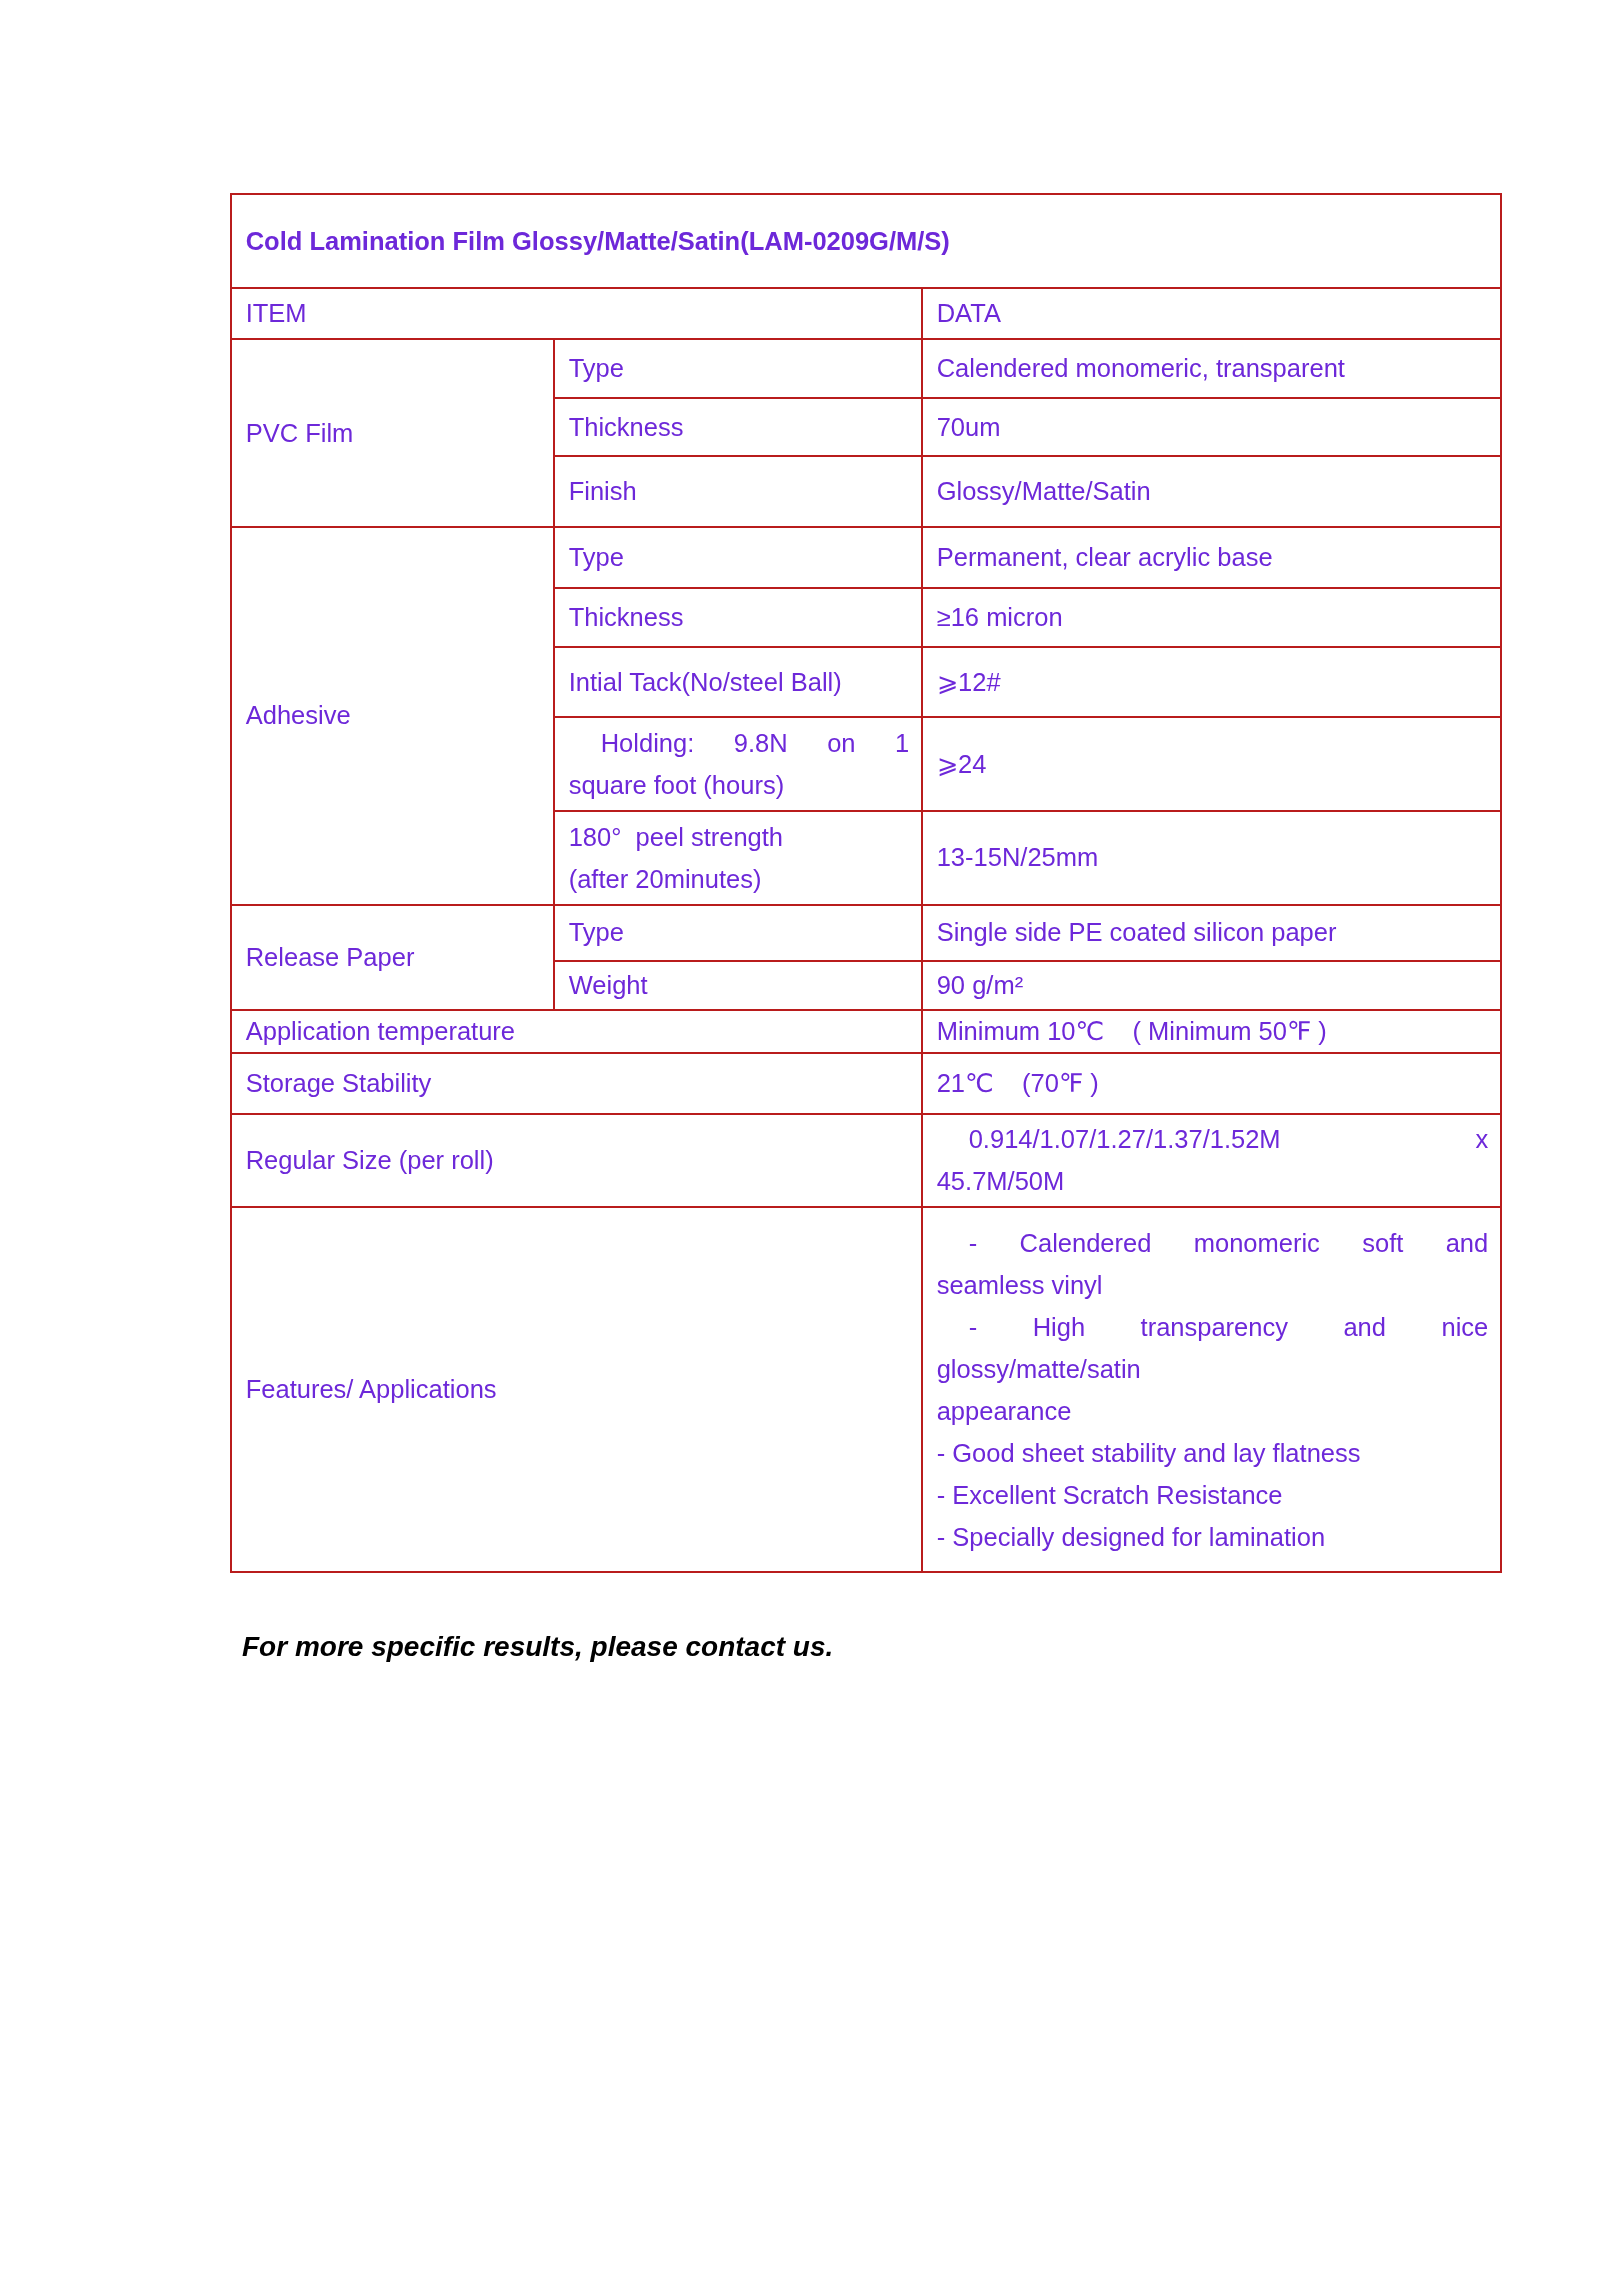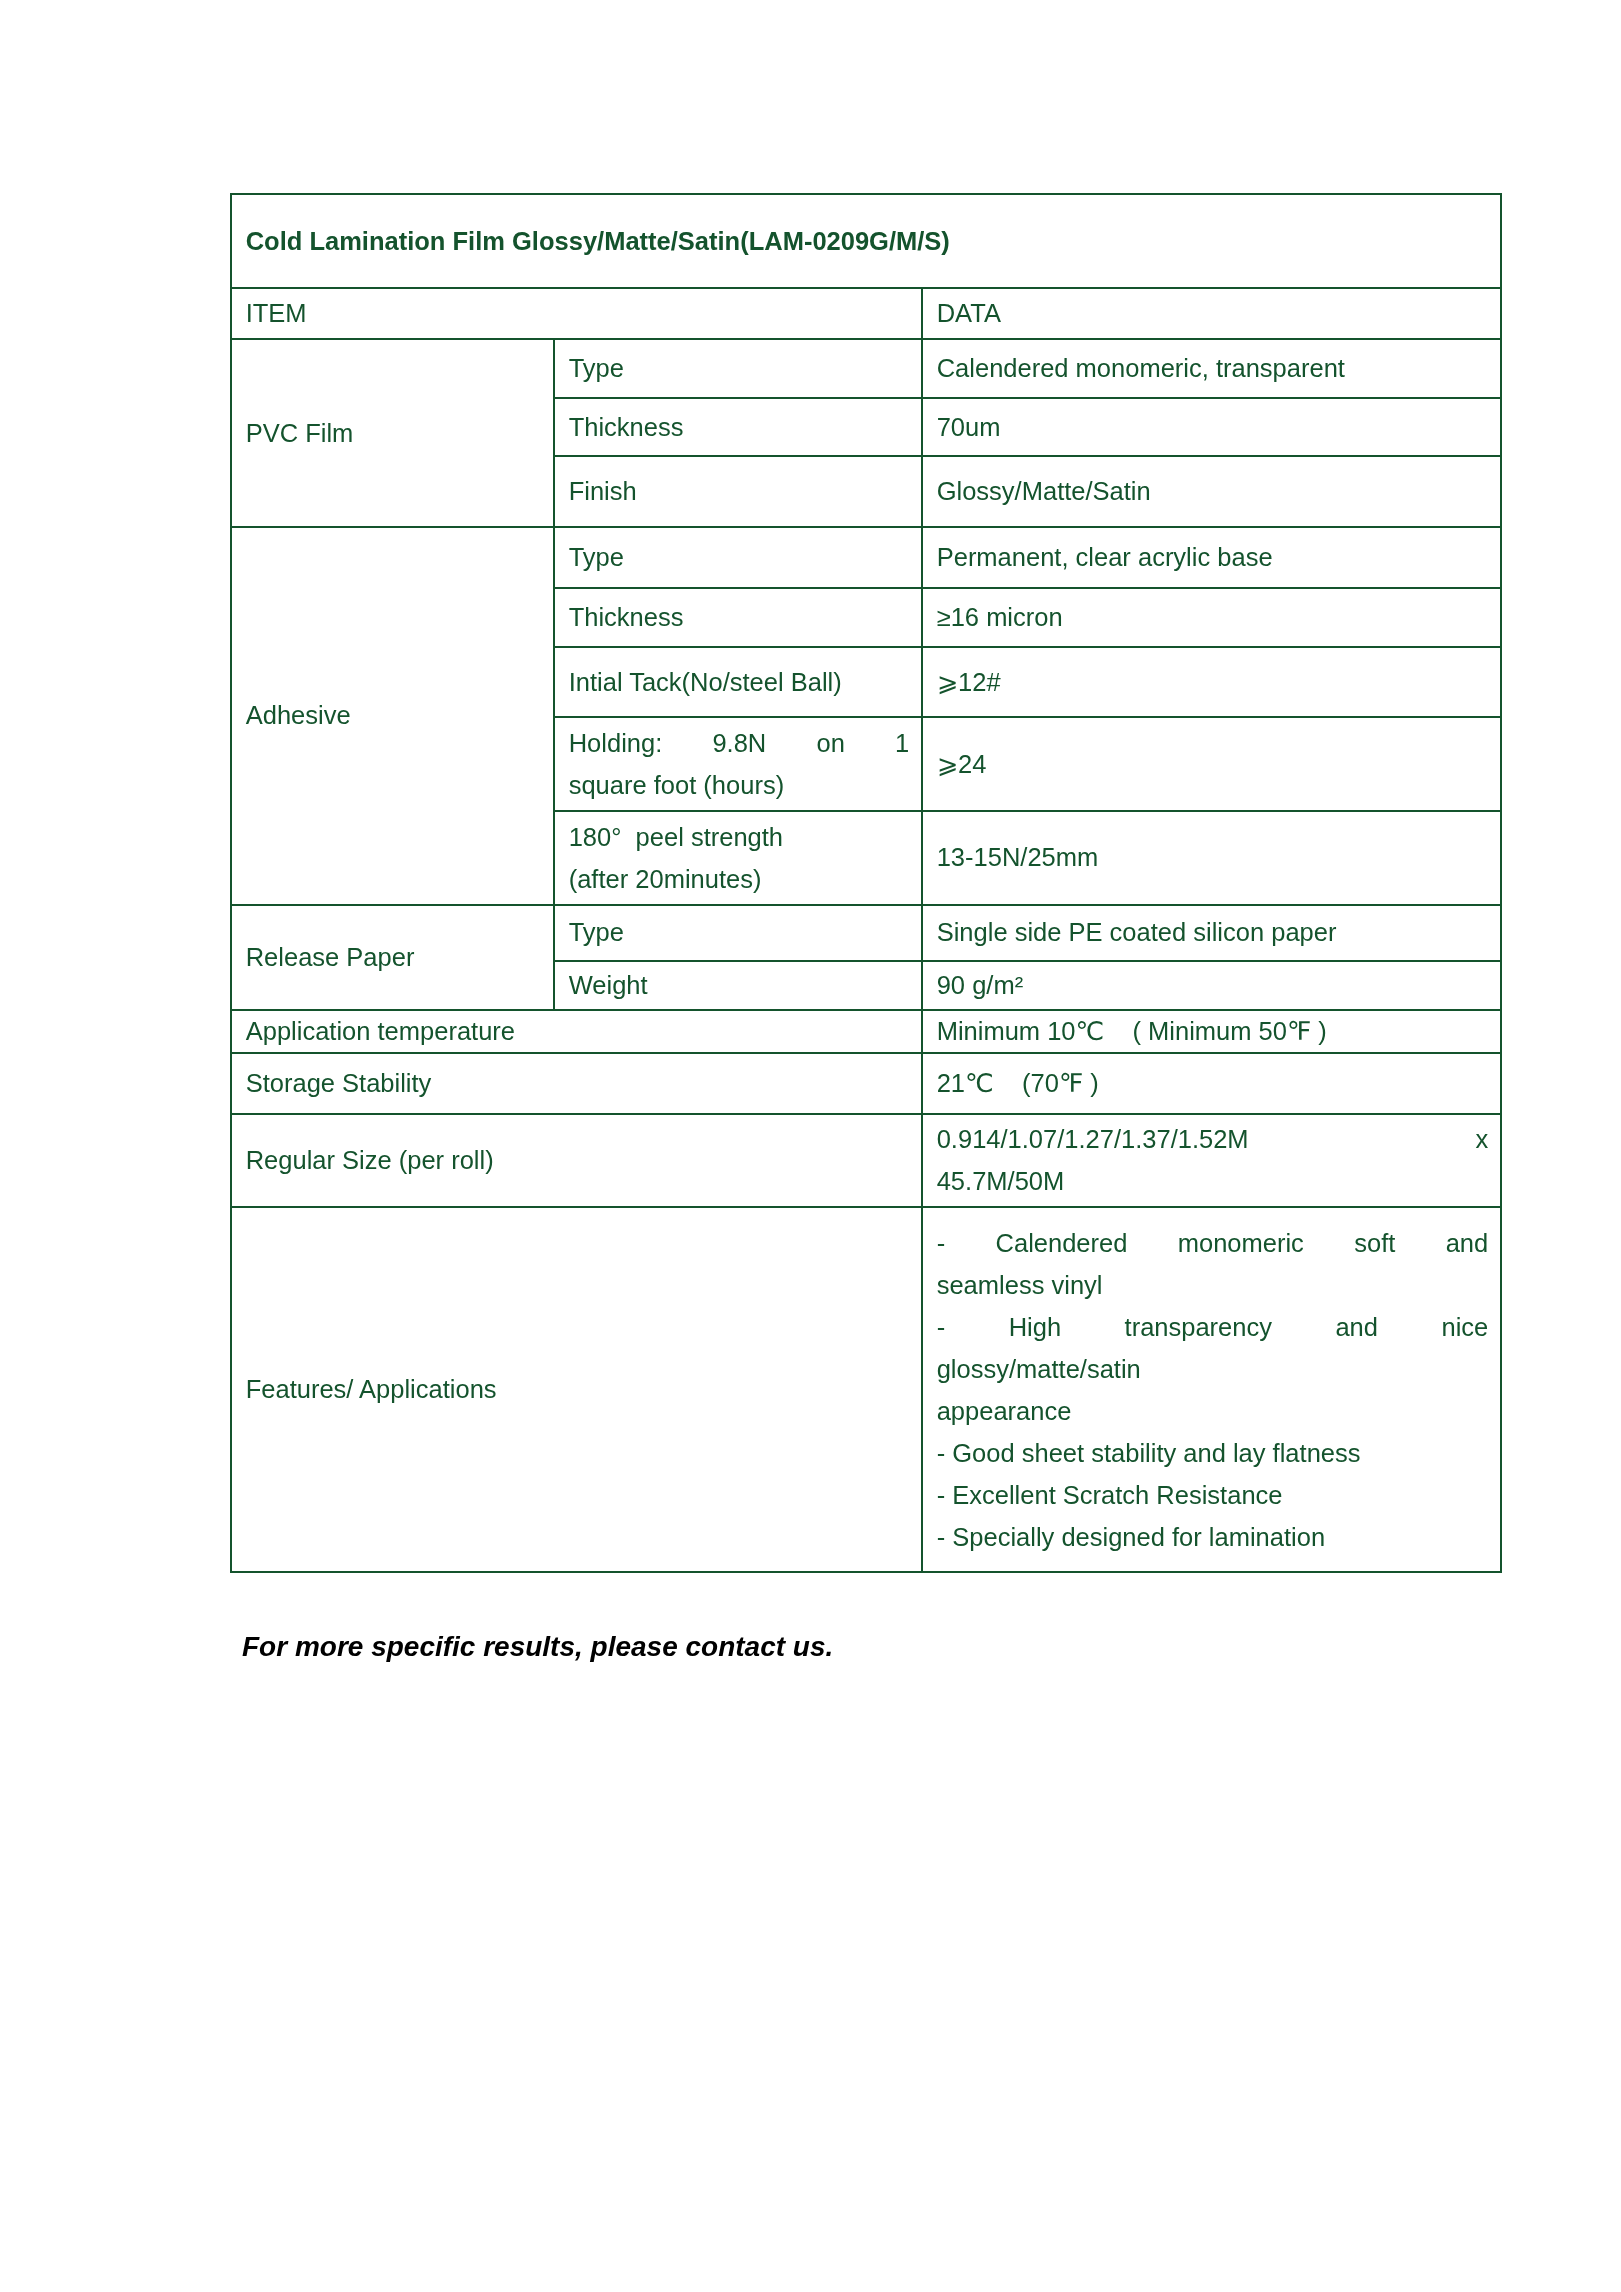--- a/index.html
+++ b/index.html
@@ -17,43 +17,44 @@
   }
   table.spec {
     position: absolute;
     left: 230px;
     top: 193px;
     width: 1270px;
     border-collapse: collapse;
     table-layout: fixed;
   }
   table.spec td {
-    border: 2px solid #14532d;
+    border: 2px solid #b91c1c;
     padding: 3.9px 11.8px 3.9px 13.7px;
     font-size: 25.5px;
     vertical-align: middle;
-    color: #14532d;
+    color: #6d28d9;
     overflow: hidden;
   }
   td.title-cell {
     font-size: 33px;
     font-weight: bold;
     padding-left: 12.7px;
   }
   .val, .lbl {
     white-space: pre-wrap;
   }
   .lines div {
     white-space: pre-wrap;
     line-height: 42px;
   }
   .lines div.stretch-line {
     white-space: normal;
     text-align: justify;
     text-align-last: justify;
+    margin-left: 32px;
   }
   td.features-value {
     vertical-align: middle;
     padding-top: 7.8px;
     padding-bottom: 7.8px;
   }
   .note {
     position: absolute;
     left: 242px;
     top: 1625px;

